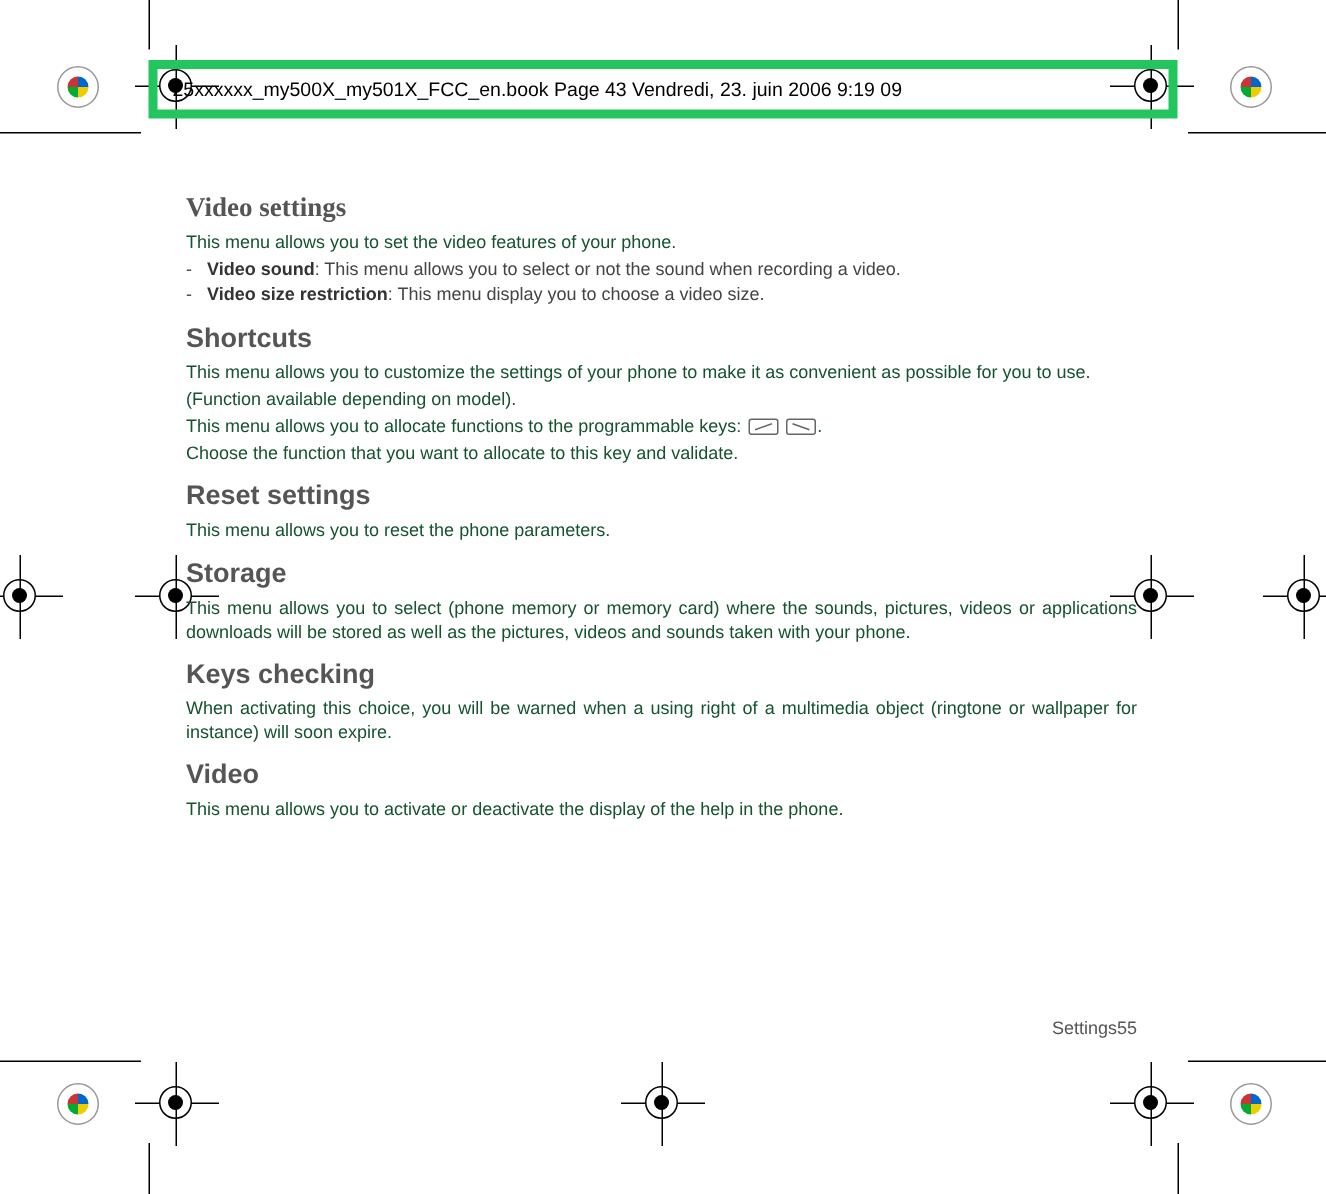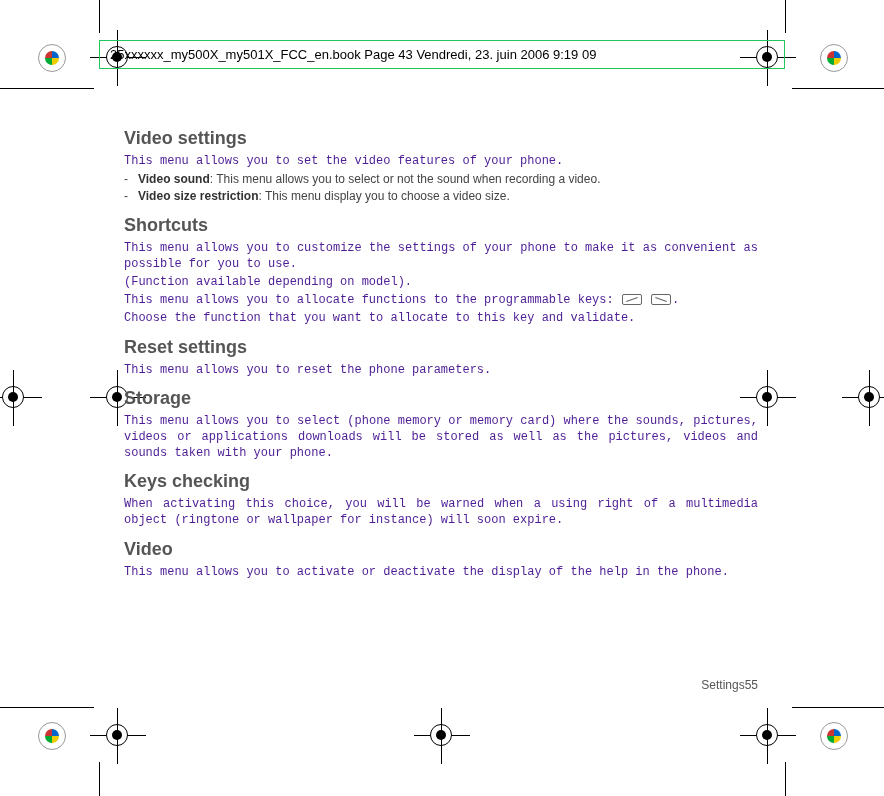--- a/index.html
+++ b/index.html
@@ -63,48 +63,47 @@
       border-radius: 50%;
       top: 22px; left: 22px;
     }
     
     
     .header-box {
       position: absolute;
       top: 40px;
       left: 99px;
       width: 686px;
-      border: 1px solid #22c55e;
+      border: 6px solid #22c55e;
       padding: 6px 10px;
       font-size: 13px;
       color: #000;
     }
     
     .content {
       position: absolute;
       top: 128px;
       left: 124px;
       width: 634px;
       color: #444;
     }
     h2 {
       font-size: 18px;
       font-weight: bold;
       color: #555;
       margin-top: 10px;
       margin-bottom: 4px;
     }
-    h2:first-child { margin-top: 0; }
+    h2:first-child { margin-top: 0; font-family: Liberation Serif, serif; }
     p {
       font-size: 12px;
       line-height: 1.35;
-      color: #4c1d95;
+      color: #14532d;
       margin-bottom: 2px;
       text-align: justify;
-      font-family: Liberation Mono, monospace;
     }
     .li {
       font-size: 12px;
       line-height: 1.35;
       padding-left: 14px;
       position: relative;
       margin-bottom: 1px;
     }
     .li::before {
       content: "-";

